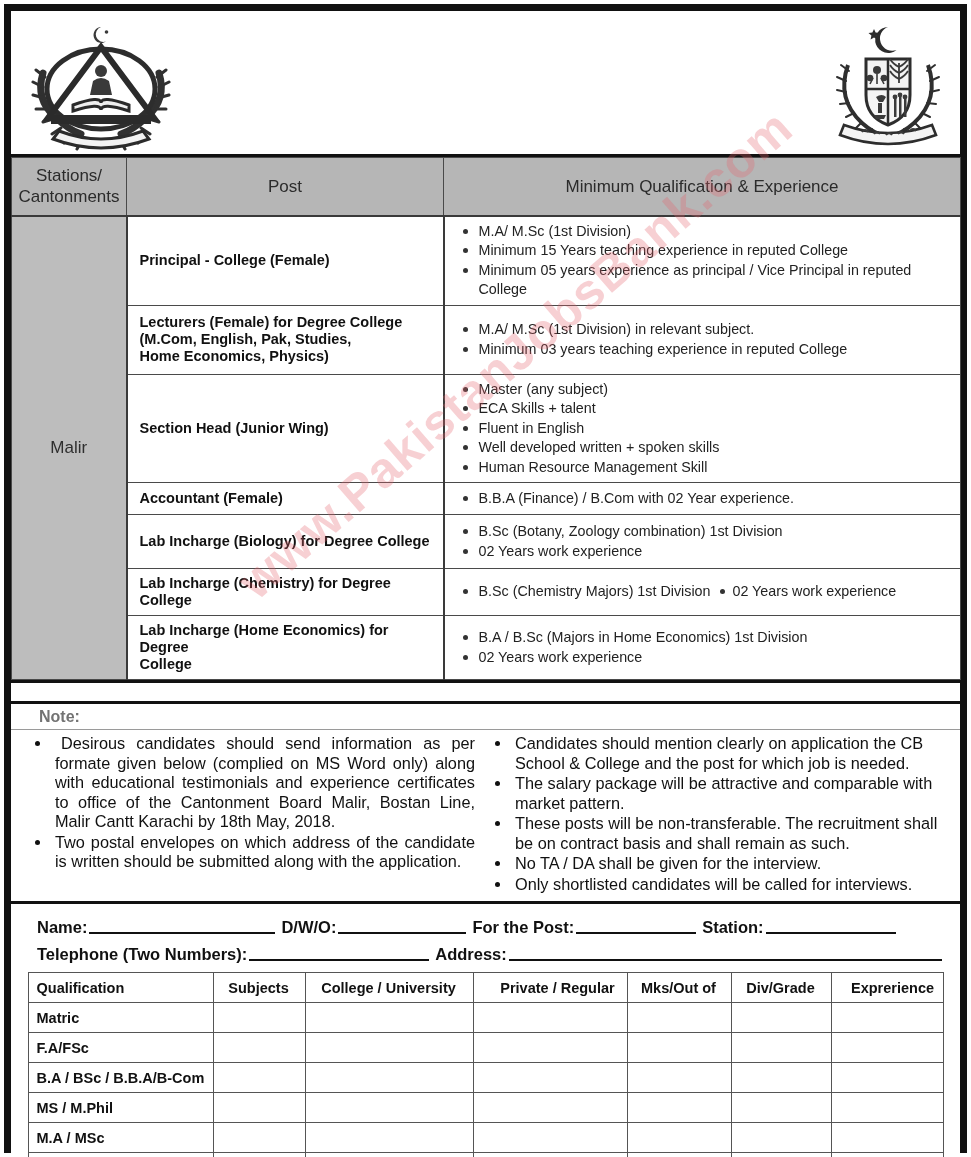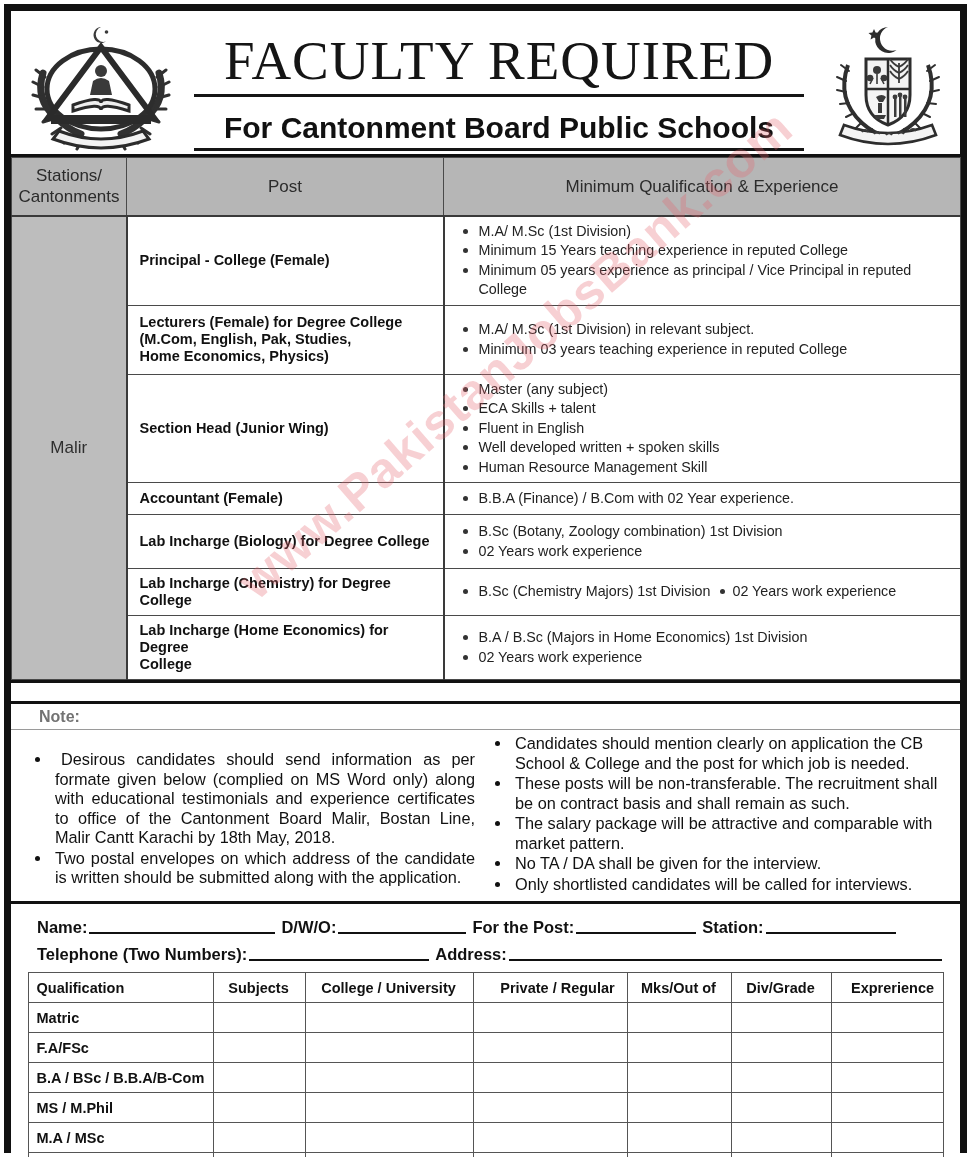--- a/index.html
+++ b/index.html
@@ -213,21 +213,21 @@
   .note-col li::before {
     content: "";
     position: absolute;
     left: 6px;
     top: 7px;
     width: 5px; height: 5px;
     border-radius: 50%;
     background: #111;
   }
   .note-col.left li { text-align: justify; }
-  .note-col.left li.first-item { text-indent: 6px; margin-top: 16px; }
+  .note-col.left li.first-item { text-indent: 6px; }
 
   
   .form-area {
     padding: 6px 0 0 0;
     background: #fff;
   }
   .form-line {
     display: flex;
     align-items: flex-end;
     font-size: 16.5px;
@@ -334,26 +334,20 @@
           <path d="M72 62 q8 -6 16 0 l3 14 h-22 z" fill="#3a3a3a" stroke="none"></path>
 
           <path d="M52 86 q28 -10 28 -2 q0 -8 28 2 l0 6 q-28 -9 -28 -1 q0 -8 -28 1 z" fill="#efefef" stroke="#2b2b2b" stroke-width="3"></path>
 
           <rect x="30" y="99" width="100" height="6" fill="#2b2b2b" stroke="none"></rect>
 
           <path d="M38 112 q42 16 84 0 l6 8 q-48 18 -96 0 z" fill="#f2f2f2" stroke="#2b2b2b" stroke-width="3"></path>
         </g>
       </svg>
 
-      <div class="title-block">
-        <span class="title-main">FACULTY REQUIRED</span>
-        <div class="title-rule1"></div>
-        <span class="title-sub">For Cantonment Board Public Schools</span>
-        <div class="title-rule2"></div>
-      </div>
 
       <svg class="emblem-right" viewBox="0 0 128 126">
         <g>
 
           <path d="M64 6 a13 13 0 1 0 8.5 23 a10.4 10.4 0 1 1 -8.5 -23 z" fill="#2d2d2d"></path>
           <path d="M50 8 l1.6 3.6 l3.9 .4 l-2.9 2.6 l.8 3.8 l-3.4 -2 l-3.4 2 l.8 -3.8 l-2.9 -2.6 l3.9 -.4 z" fill="#2d2d2d"></path>
 
           <path d="M24 44 q-12 34 14 58 q12 11 26 14" fill="none" stroke="#2f2f2f" stroke-width="4"></path>
           <path d="M104 44 q12 34 -14 58 q-12 11 -26 14" fill="none" stroke="#2f2f2f" stroke-width="4"></path>
           <g stroke="#2f2f2f" stroke-width="2" fill="none" stroke-linecap="round">
@@ -511,22 +505,22 @@
       <div class="note-cols">
         <div class="note-col left">
           <ul>
             <li class="first-item">Desirous candidates should send information as per formate given below (complied on MS Word only) along with educational testimonials and experience certificates to office of the Cantonment Board Malir, Bostan Line, Malir Cantt Karachi by 18th May, 2018.</li>
             <li>Two postal envelopes on which address of the candidate is written should be submitted along with the application.</li>
           </ul>
         </div>
         <div class="note-col right">
           <ul>
             <li>Candidates should mention clearly on application the CB School &amp; College and the post for which job is needed.</li>
+            <li>The salary package will be attractive and comparable with market pattern.</li>
             <li>These posts will be non-transferable. The recruitment shall be on contract basis and shall remain as such.</li>
-            <li>The salary package will be attractive and comparable with market pattern.</li>
             <li>No TA / DA shall be given for the interview.</li>
             <li>Only shortlisted candidates will be called for interviews.</li>
           </ul>
         </div>
       </div>
     </div>
 
     <div class="form-area">
       <div class="form-line">
         <span class="lbl">Name:</span>

